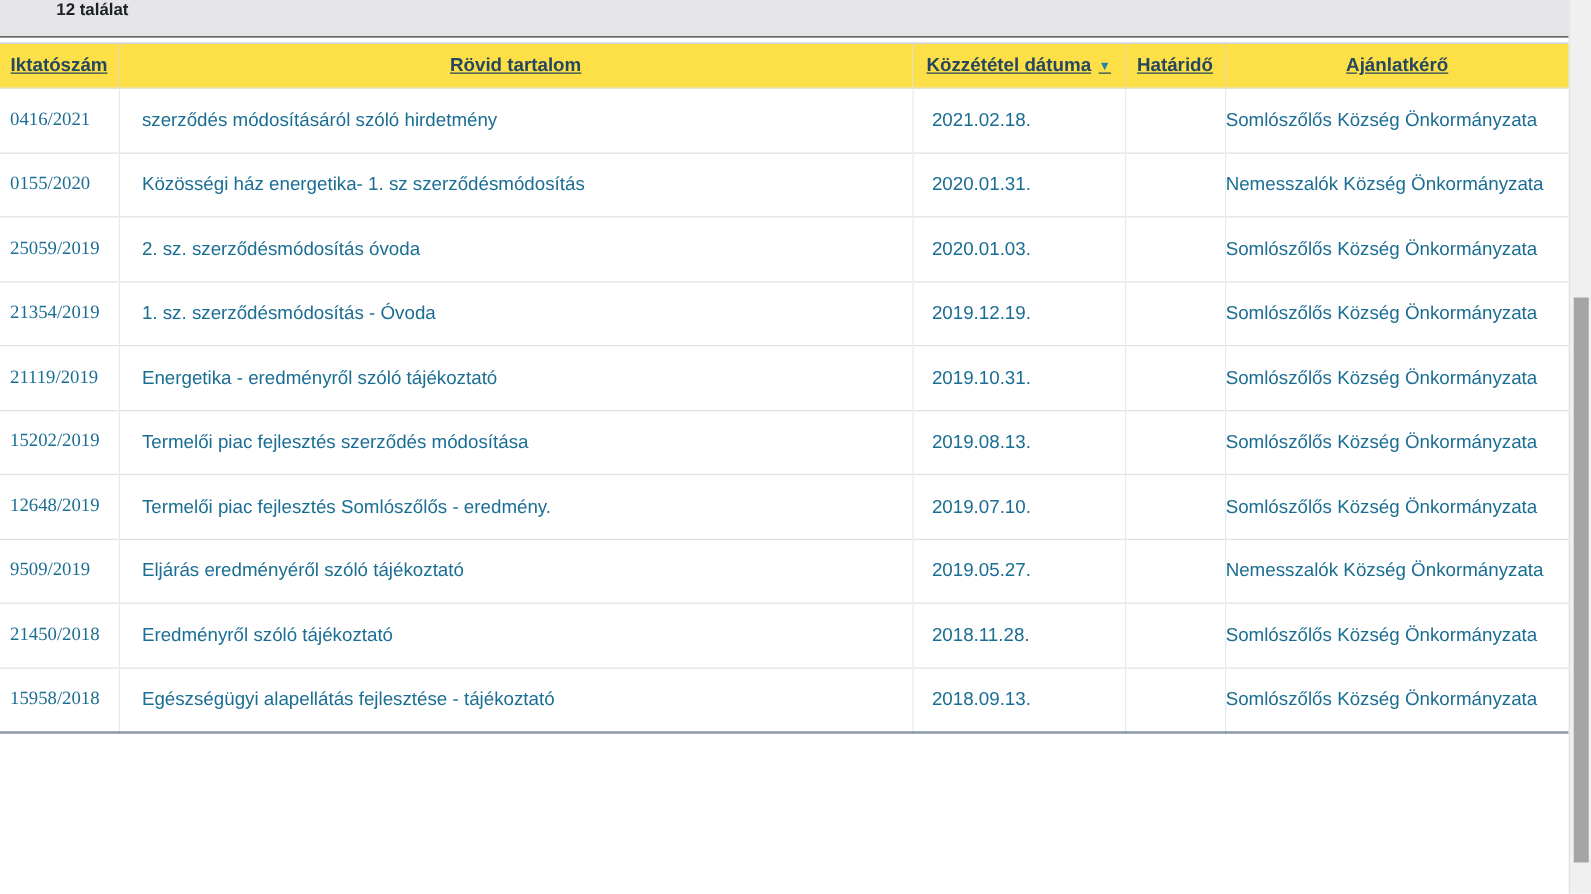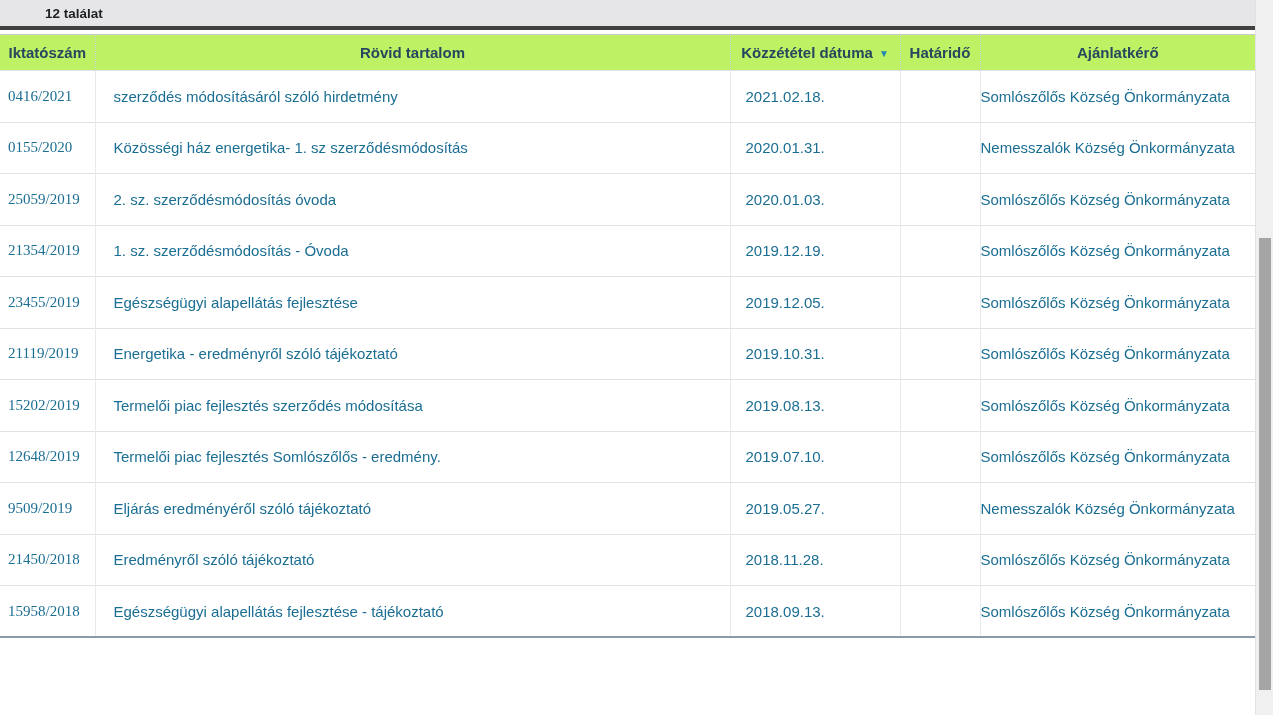--- a/index.html
+++ b/index.html
@@ -4,39 +4,40 @@
 <style>
   * { margin:0; padding:0; box-sizing:border-box; }
   html,body { width:1273px; height:715px; overflow:hidden; background:#ffffff;
               font-family:"Liberation Sans","DejaVu Sans",sans-serif; }
 
   .page { position:relative; width:1273px; height:715px; }
 
   
   .results-bar {
     width:1255px; height:30px; background:#e6e6e8;
-    border-bottom:4px solid #404040;
-    display:flex; align-items:center;
+    border-bottom:1px solid #404040;
+    display:flex; align-items:flex-start;
   }
   .results-count {
     margin-left:45px; font-size:13.5px; font-weight:700; color:#1d2125;
   }
 
   
   .table-wrap { width:1255px; margin-top:4px; }
   table {
     width:1255px; table-layout:fixed; border-collapse:collapse;
     border-top:1px solid #c6ccd0;
     border-bottom:2px solid #8b9aa6;
   }
   thead th {
-    background:#bef264; height:36px;
+    background:#fde047; height:36px;
     font-size:15px; font-weight:700; color:#26475d;
     text-align:center; vertical-align:middle;
     border-bottom:1px solid #dde3e6;
+    text-decoration:underline;
   }
   thead th + th { border-left:1px dotted #ccd4d9; }
   .sort-icon { color:#2386ad; font-size:10px; margin-left:6px; position:relative; top:-1px; }
 
   tbody td {
     height:51.5px; vertical-align:middle;
     font-size:15px; color:#1b6e93;
     border-top:1px solid #dde2e5;
     white-space:nowrap; overflow:hidden;
   }
@@ -125,27 +126,20 @@
             <td class="col-ajanlatkero">Somlószőlős Község Önkormányzata</td>
           </tr>
           <tr>
             <td class="col-iktatoszam">21354/2019</td>
             <td class="col-rovid_tartalom">1. sz. szerződésmódosítás - Óvoda</td>
             <td class="col-kozzetetel_datuma">2019.12.19.</td>
             <td class="col-hatarido"></td>
             <td class="col-ajanlatkero">Somlószőlős Község Önkormányzata</td>
           </tr>
           <tr>
-            <td class="col-iktatoszam">23455/2019</td>
-            <td class="col-rovid_tartalom">Egészségügyi alapellátás fejlesztése</td>
-            <td class="col-kozzetetel_datuma">2019.12.05.</td>
-            <td class="col-hatarido"></td>
-            <td class="col-ajanlatkero">Somlószőlős Község Önkormányzata</td>
-          </tr>
-          <tr>
             <td class="col-iktatoszam">21119/2019</td>
             <td class="col-rovid_tartalom">Energetika - eredményről szóló tájékoztató</td>
             <td class="col-kozzetetel_datuma">2019.10.31.</td>
             <td class="col-hatarido"></td>
             <td class="col-ajanlatkero">Somlószőlős Község Önkormányzata</td>
           </tr>
           <tr>
             <td class="col-iktatoszam">15202/2019</td>
             <td class="col-rovid_tartalom">Termelői piac fejlesztés szerződés módosítása</td>
             <td class="col-kozzetetel_datuma">2019.08.13.</td>

